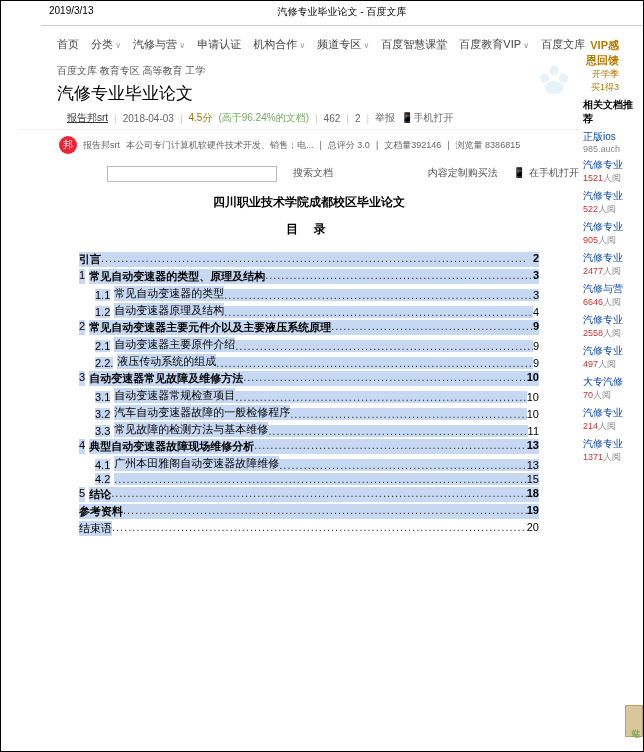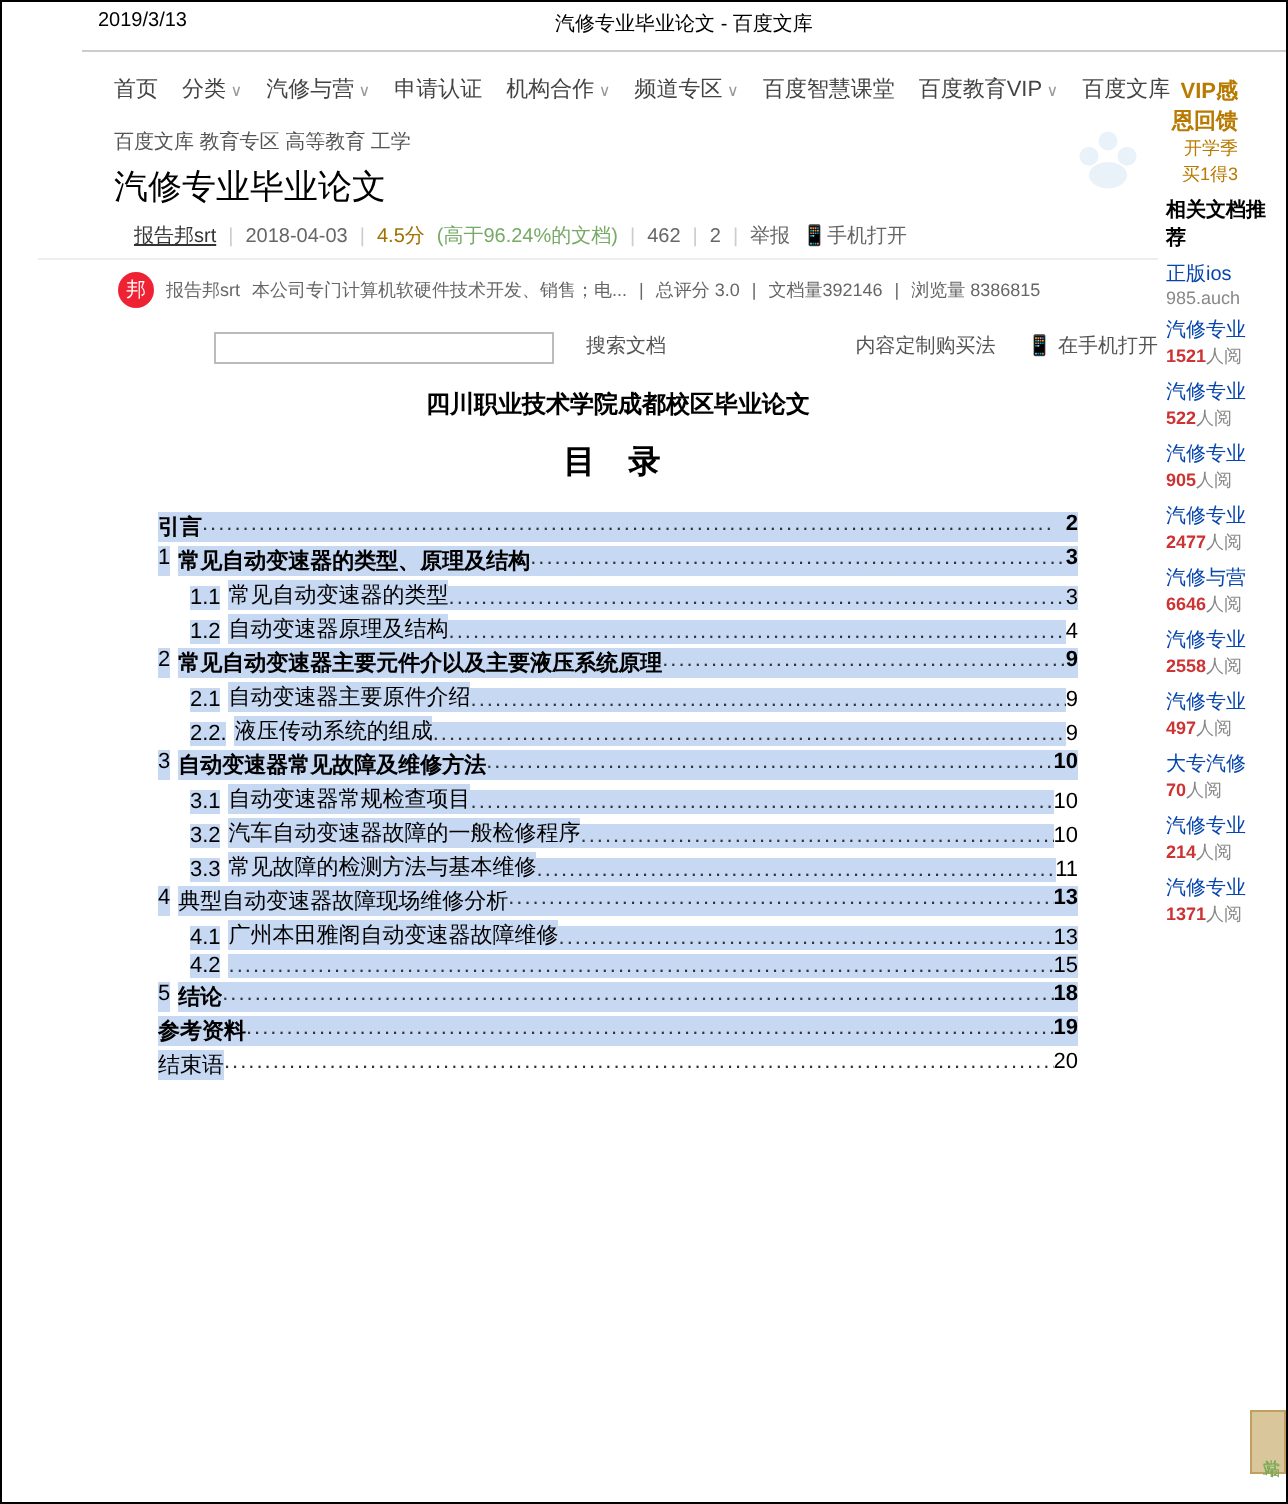--- a/index.html
+++ b/index.html
@@ -25,40 +25,40 @@
   .metarow .score { color:#a07000; }
   .metarow .hi { color:#7a6; }
   .metarow .sepv { color:#ccc; }
   .metarow .jubao { color:#666; }
   .avatar-row { display:flex; gap:6px; padding:6px 0 6px 40px; font-size:9px; color:#666; align-items:center; border-top:1px solid #eee; }
   .avatar { width:18px; height:18px; border-radius:50%; background:#e23; color:#fff; display:flex; align-items:center; justify-content:center; font-size:10px; }
   .searchrow { display:flex; gap:16px; padding:6px 0 4px 88px; font-size:10px; color:#555; }
   .searchrow input { width:170px; height:16px; border:1px solid #bbb; font-size:10px; padding:0 3px; }
   .doc { padding:8px 40px 0 60px; }
   .doc-header { text-align:center; font-size:12px; font-weight:bold; margin-bottom:10px; }
-  .doc-title { text-align:center; font-size:16px; font-weight:bold; margin-bottom:14px; letter-spacing:6px; }
+  .doc-title { text-align:center; font-size:12px; font-weight:bold; margin-bottom:14px; letter-spacing:6px; }
   .toc { font-size:11px; }
   .toc .line { display:flex; white-space:nowrap; margin:2px 0; }
   .toc .lbl { background:#c7d8f2; }
   .toc .num { background:#c7d8f2; margin-right:4px; }
   .toc .dots { flex:1; overflow:hidden; letter-spacing:1px; color:#333; }
   .toc .pg { }
   .toc .pg.bold { font-weight:bold; }
   .toc .ind1 { padding-left:0; }
   .toc .ind2 { padding-left:16px;align-items:flex-end; }
   .toc .dots.hl { background:#c7d8f2; }
   .toc .pg.hl { background:#c7d8f2; }
   .vipbox { text-align:right; padding:4px 20px 4px 0; }
   .vipbox .vip1 { color:#b87a00; font-size:11px; font-weight:bold; }
   .vipbox .vip2 { color:#b87a00; font-size:9px; }
   .sidehdr { font-weight:bold; font-size:10px; margin-bottom:4px; }
   .sideitem { margin-bottom:4px; }
   .sideitem .st { color:#0645ad; font-size:10px; white-space:nowrap; overflow:hidden; text-overflow:ellipsis; display:block; }
   .sideitem .sm { color:#888; font-size:9px; }
-  .sideitem .sn { color:#c33;font-weight:bold; }
+  .sideitem .sn { color:#c33; }
   .corner { position:absolute; right:0; bottom:14px; width:18px; height:32px; background:#d9c79b; border:1px solid #c0a060; font-size:9px; writing-mode:vertical-rl; text-align:center; color:#7a5; padding-top:2px; }
 </style>
 </head>
 <body>
 
 <div class="topbar" data-interactable="false">
   <div class="tleft" data-interactable="false">2019/3/13</div>
   <div class="tcenter" data-interactable="false">汽修专业毕业论文 - 百度文库</div>
   <div class="tright"></div>
 </div>
@@ -204,21 +204,21 @@
             <span class="pg" data-interactable="false">10</span>
           </div>
           <div class="line ind2" data-interactable="true">
             <span class="num" data-interactable="false">3.3</span>
             <span class="lbl" data-interactable="false">常见故障的检测方法与基本维修</span>
             <span class="dots hl" data-interactable="false">.........................................................................................................</span>
             <span class="pg" data-interactable="false">11</span>
           </div>
           <div class="line ind1" data-interactable="true">
             <span class="num" data-interactable="false">4</span>
-            <span class="lbl" data-interactable="false" style="font-weight: normal;">典型自动变速器故障现场维修分析</span>
+            <span class="lbl" data-interactable="false" style="font-weight: bold;">典型自动变速器故障现场维修分析</span>
             <span class="dots hl" data-interactable="false">.........................................................................................................</span>
             <span class="pg hl bold" data-interactable="false">13</span>
           </div>
           <div class="line ind2" data-interactable="true">
             <span class="num" data-interactable="false">4.1</span>
             <span class="lbl" data-interactable="false">广州本田雅阁自动变速器故障维修</span>
             <span class="dots hl" data-interactable="false">.........................................................................................................</span>
             <span class="pg hl" data-interactable="false">13</span>
           </div>
           <div class="line ind2" data-interactable="true">

